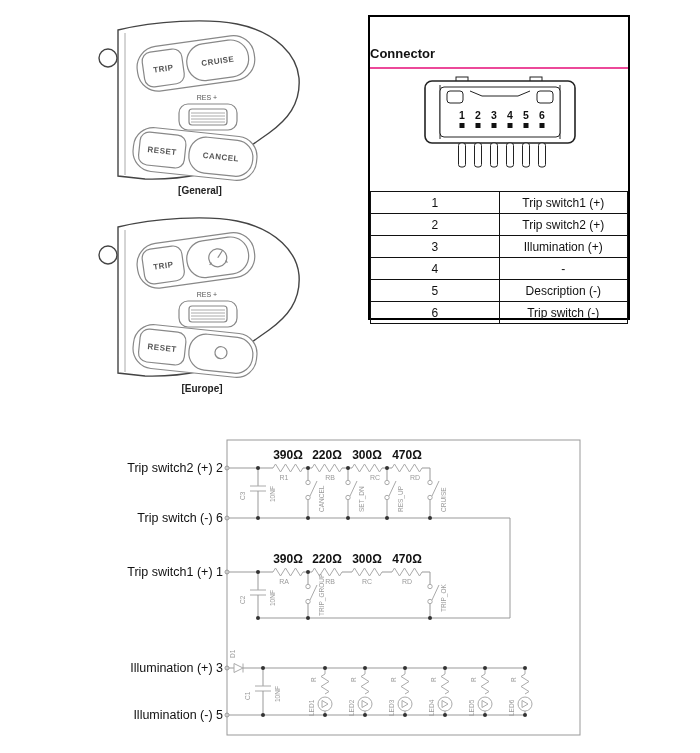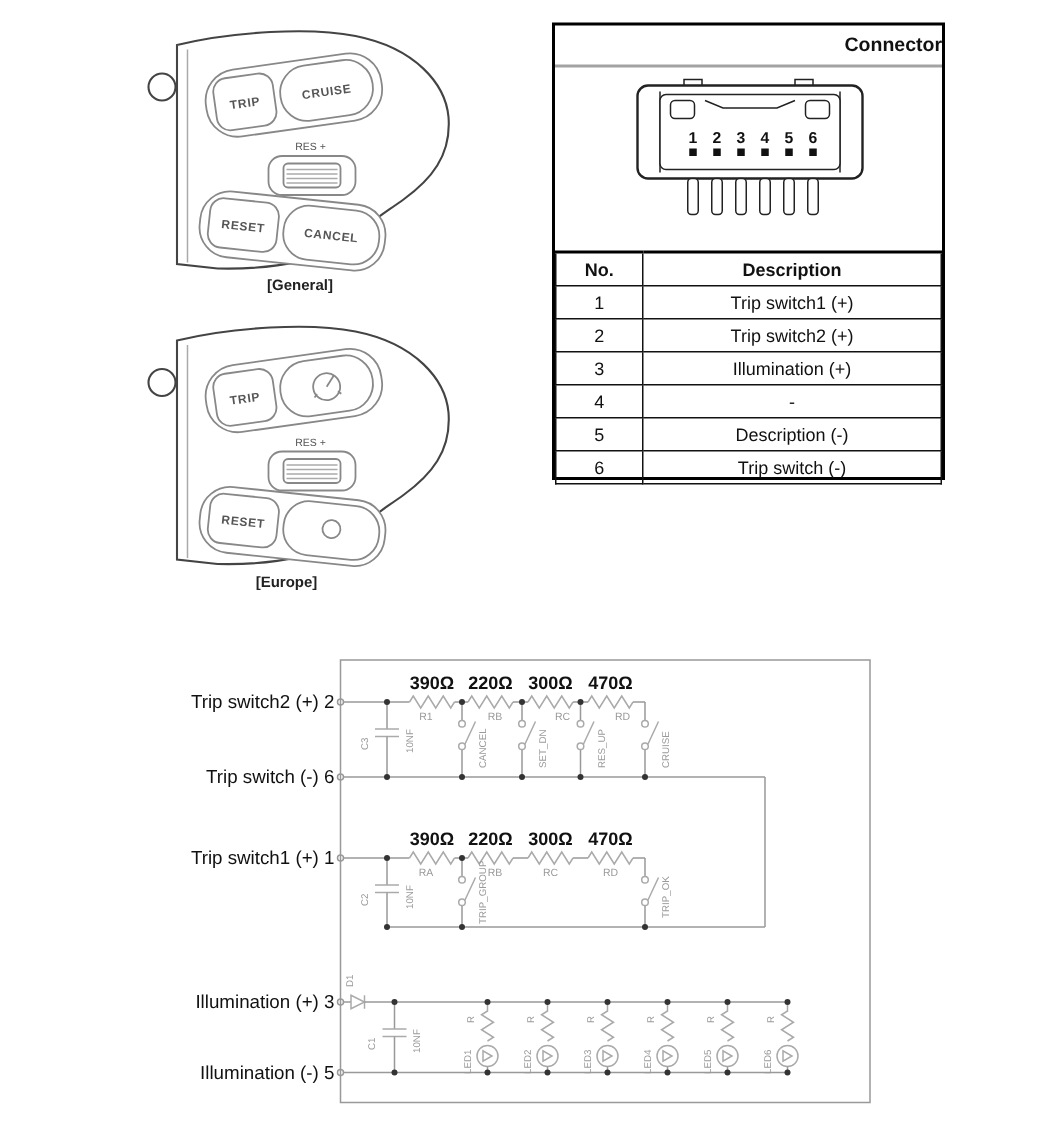--- a/index.html
+++ b/index.html
@@ -1,21 +1,21 @@
 <!DOCTYPE html>
 <html><head>
 <meta charset="utf-8">
 <style>
   html,body{margin:0;padding:0;background:#fff;}
   body{width:700px;height:753px;position:relative;font-family:"Liberation Sans","DejaVu Sans",sans-serif;color:#111;}
   .abs{position:absolute;}
   .caption{width:230px;text-align:center;font-size:10px;color:#222;font-weight:bold;}
   
   .connector-panel{left:368px;top:15px;width:262px;height:305px;border:2px solid #000;box-sizing:border-box;background:#fff;}
-  .connector-title{height:26px;line-height:26px;text-align:right;font-weight:bold;font-size:13px;border-bottom:2px solid #a3a3a3;}
+  .connector-title{height:26px;line-height:26px;text-align:left;font-weight:bold;font-size:13px;border-bottom:2px solid #ec4899;margin-top:24px;}
   .connector-drawing{height:122px;}
   table.pin-table{width:100%;border-collapse:collapse;table-layout:fixed;font-size:12px;}
   table.pin-table th,table.pin-table td{border:1px solid #111;text-align:center;padding:0;height:21px;}
   table.pin-table th{font-weight:bold;border-top:2px solid #000;}
   table.pin-table .no-col{width:57px;}
   
   text{font-family:"Liberation Sans","DejaVu Sans",sans-serif;}
   .pl{font-size:12.5px;fill:#111;}
   .rv{font-size:12px;font-weight:bold;fill:#111;}
   .sn{font-size:7px;fill:#9a9a9a;}
@@ -91,21 +91,21 @@
   </g>
   <text x="122" y="125" text-anchor="middle" class="ws">SET -</text>
   <g transform="rotate(6 110 138)">
     <rect x="48" y="116" width="124" height="44" rx="20" class="wbtn"></rect>
     <rect x="54" y="121" width="46" height="33" rx="9" class="wbtn"></rect>
     <rect x="104" y="120" width="64" height="36" rx="17" class="wbtn"></rect>
     <text x="77" y="141" text-anchor="middle" class="wt">RESET</text>
     <circle cx="136" cy="137" r="6" class="wbtn"></circle>
   </g>
 </svg>
-<div class="abs caption" style="left:76px;top:383px">[Europe]</div>
+<div class="abs caption" style="left:87px;top:383px">[Europe]</div>
 
 <div class="abs connector-panel">
   <div class="connector-title">Connector</div>
   <div class="connector-drawing">
     <svg width="258" height="122" viewBox="0 0 258 122">
       <rect x="86" y="8" width="12" height="6" class="thin"></rect>
       <rect x="160" y="8" width="12" height="6" class="thin"></rect>
       <rect x="55" y="12" width="150" height="62" rx="7" class="blk"></rect>
       <line x1="70" y1="16" x2="70" y2="70" class="thin"></line>
       <line x1="190" y1="16" x2="190" y2="70" class="thin"></line>
@@ -128,24 +128,20 @@
       <rect x="88.5" y="74" width="7" height="24" rx="2.5" class="thin"></rect>
       <rect x="104.5" y="74" width="7" height="24" rx="2.5" class="thin"></rect>
       <rect x="120.5" y="74" width="7" height="24" rx="2.5" class="thin"></rect>
       <rect x="136.5" y="74" width="7" height="24" rx="2.5" class="thin"></rect>
       <rect x="152.5" y="74" width="7" height="24" rx="2.5" class="thin"></rect>
       <rect x="168.5" y="74" width="7" height="24" rx="2.5" class="thin"></rect>
     </svg>
   </div>
   <table class="pin-table">
     <tbody>
-        <tr>
-      <th class="no-col">No.</th>
-      <th>Description</th>
-    </tr>
     <tr>
           <td>1</td>
           <td>Trip switch1 (+)</td>
         </tr>
     <tr>
           <td>2</td>
           <td>Trip switch2 (+)</td>
         </tr>
     <tr>
           <td>3</td>

